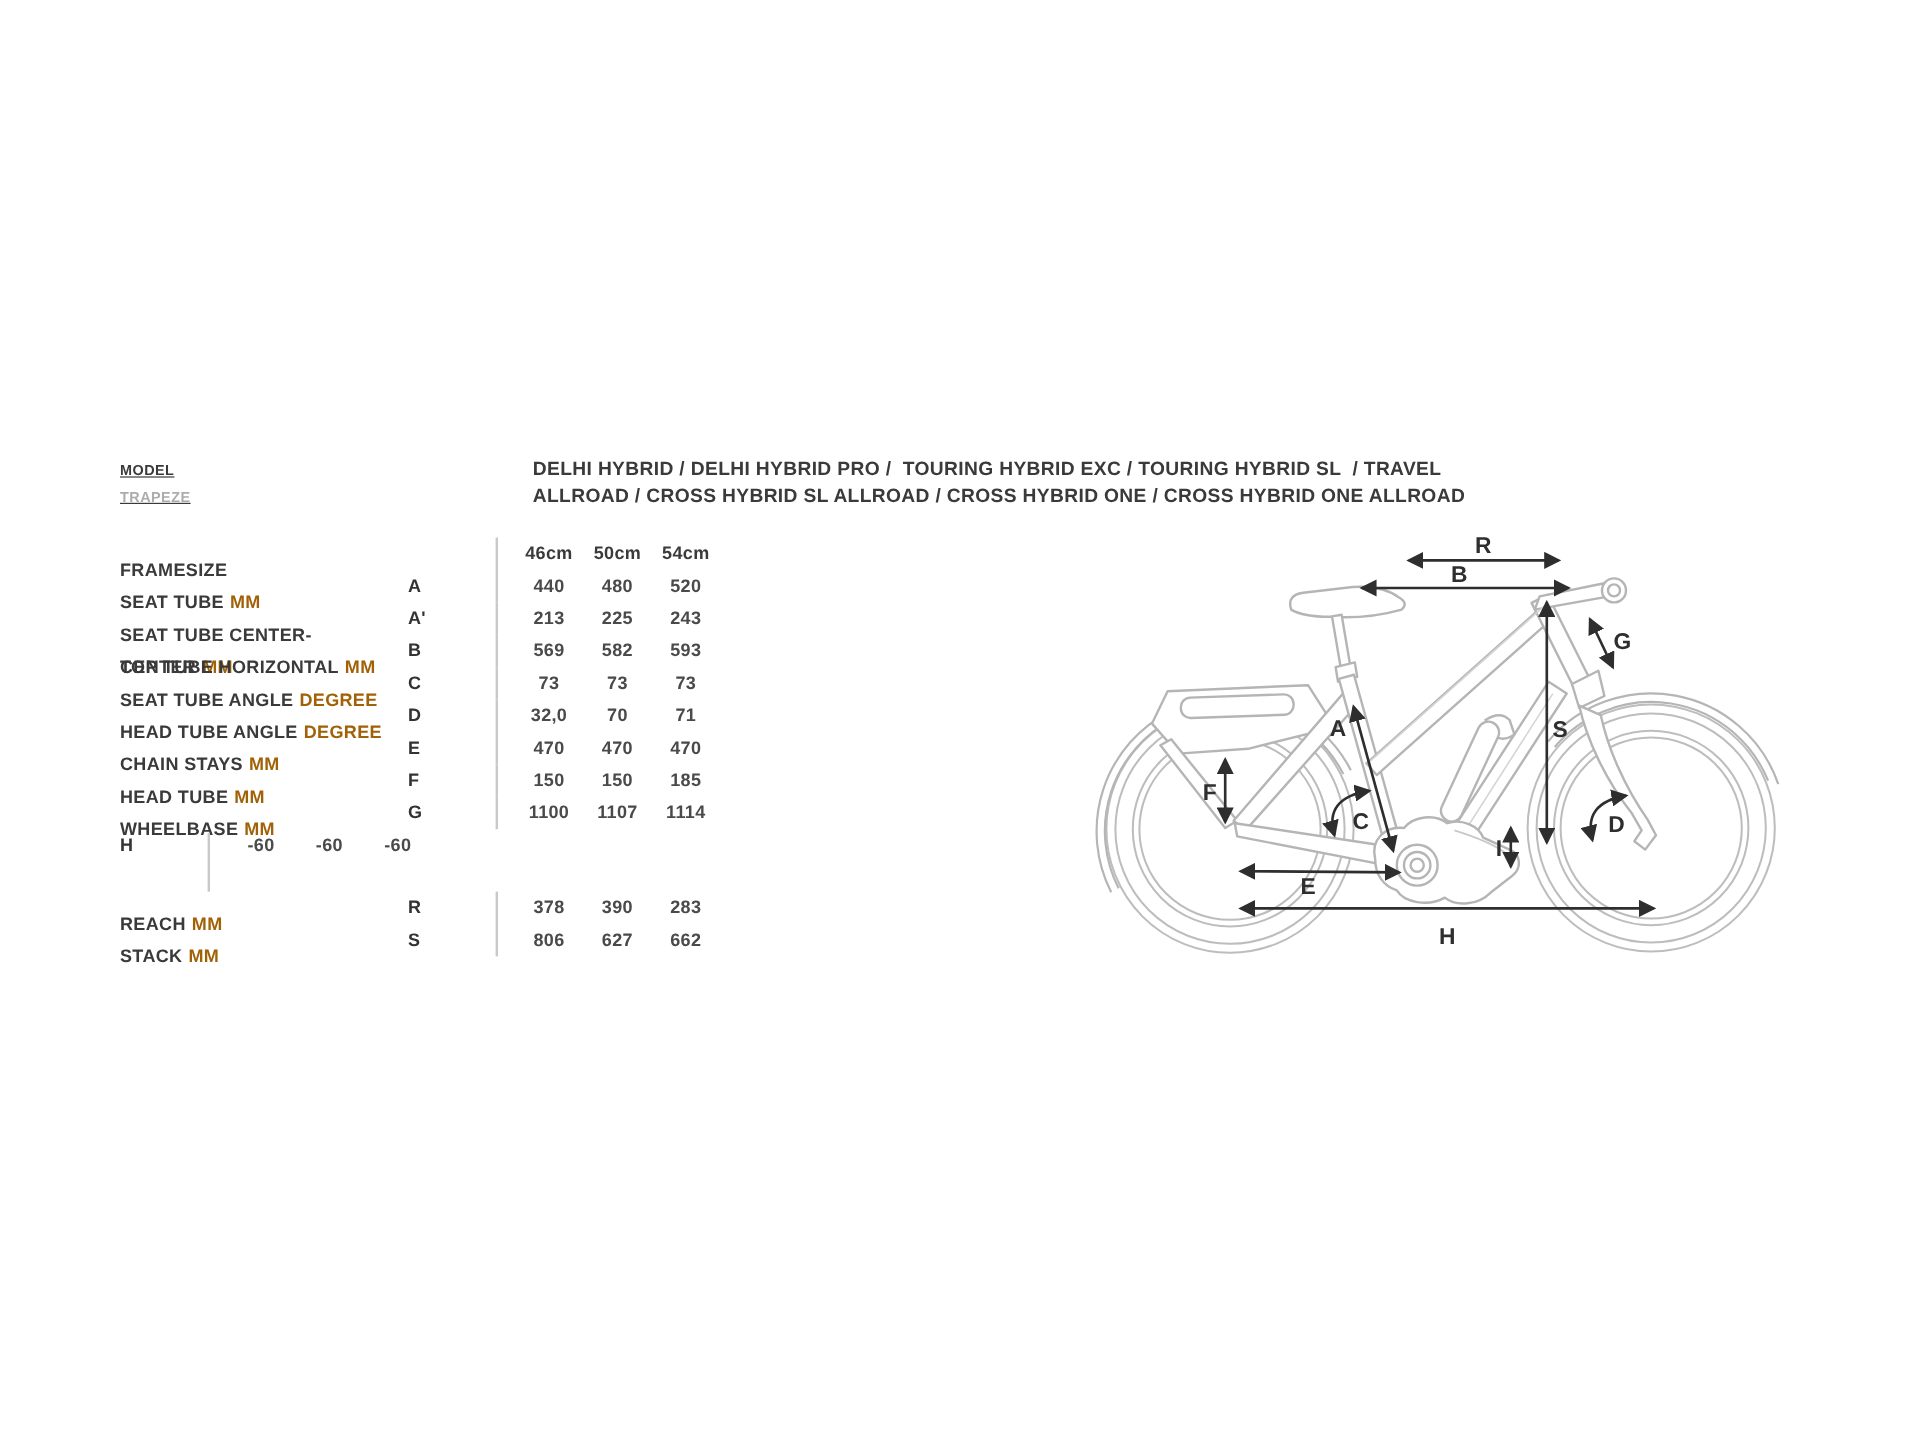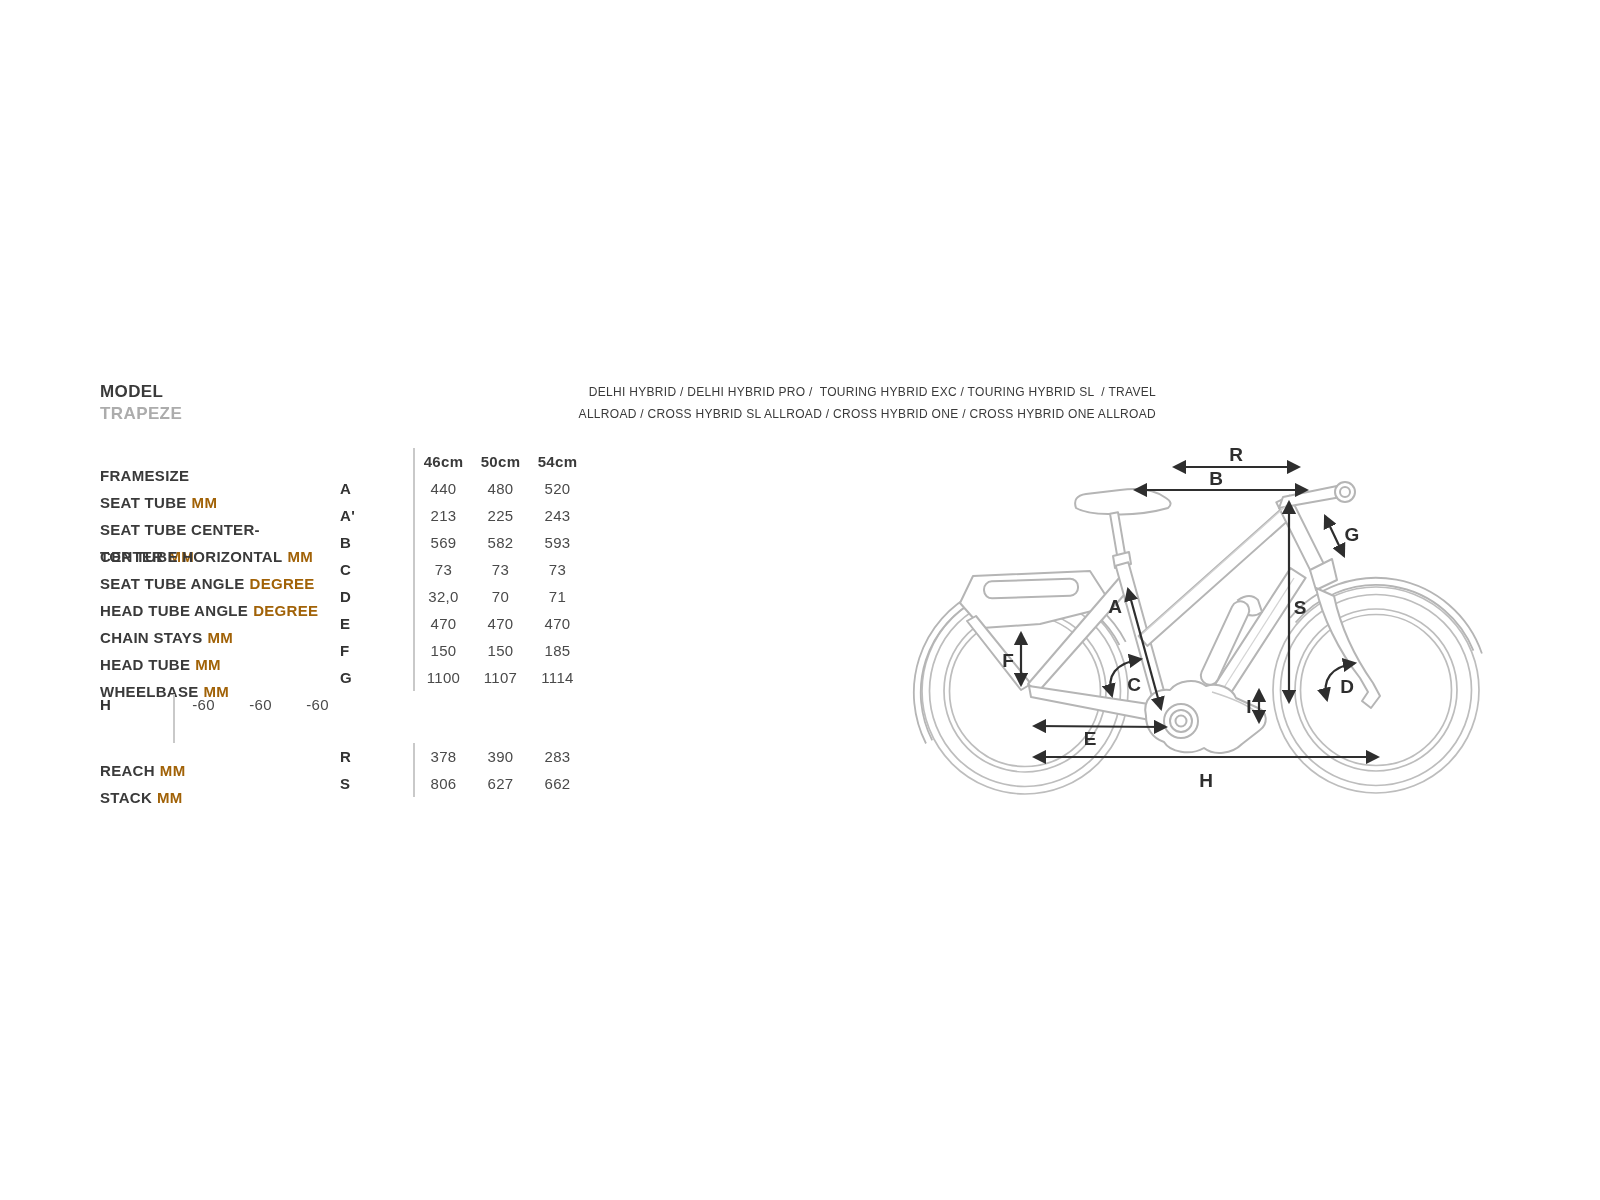--- a/index.html
+++ b/index.html
@@ -1,35 +1,35 @@
 <!DOCTYPE html>
 <html><head>
 <meta charset="utf-8">
 <style>
   html,body{margin:0;padding:0;background:#ffffff;}
   body{width:1600px;height:1200px;position:relative;overflow:hidden;
        font-family:"Liberation Sans","DejaVu Sans",sans-serif;color:#3a3a3a;}
 
   
-  .hdr-left{position:absolute;left:100px;top:381px;line-height:22px;font-size:17px;
-            font-weight:700;letter-spacing:.4px;}
+  .hdr-left{position:absolute;left:100px;top:381px;line-height:22px;font-size:12px;
+            font-weight:700;letter-spacing:.4px;text-decoration:underline;}
   .hdr-left .sub{color:#acacac;}
-  .model-lines{position:absolute;left:444px;top:381px;width:712px;text-align:right;
-               font-size:12px;font-weight:400;line-height:22px;letter-spacing:.3px;}
+  .model-lines{position:absolute;left:444px;top:381px;width:712px;text-align:left;
+               font-size:16px;font-weight:700;line-height:22px;letter-spacing:.3px;}
   .model-lines div{white-space:pre;}
 
   
   .spec{position:absolute;left:100px;top:448px;font-size:15px;letter-spacing:.3px;}
   .trow{display:flex;height:27px;line-height:27px;}
   .trow.tall{height:49px;line-height:22px;padding-top:3px;}
   .cell-label{width:240px;font-weight:700;margin-top:14px;}
   .unit{color:#a16207;margin-left:5px;}
   .cell-code{width:73px;font-weight:700;color:#333;}
-  .cell-vals{border-left:2px solid #c9c9c9;display:flex;justify-content:flex-end;}
-  .val{width:57px;text-align:center;color:#4a4a4a;font-weight:400;}
+  .cell-vals{border-left:2px solid #c9c9c9;padding-left:14px;display:flex;justify-content:flex-end;}
+  .val{width:57px;text-align:center;color:#4a4a4a;font-weight:700;}
   .val.szh{font-weight:700;color:#3a3a3a;}
 
   
   .diagram{position:absolute;left:890px;top:430px;}
   .dimtxt{font-size:19px;font-weight:700;fill:#2e2e2e;
           font-family:"Liberation Sans","DejaVu Sans",sans-serif;}
 </style>
 </head>
 <body>
 

